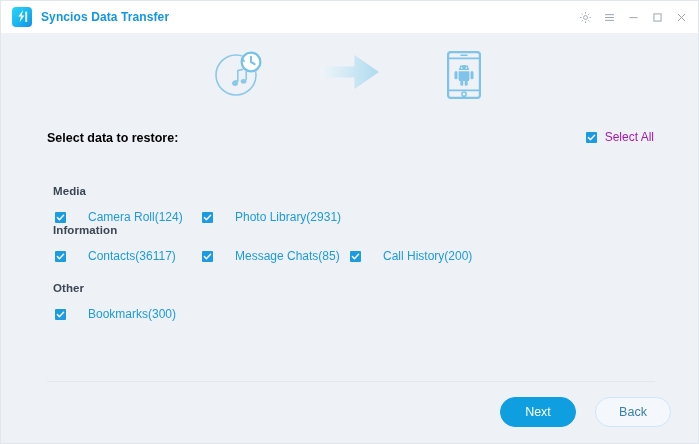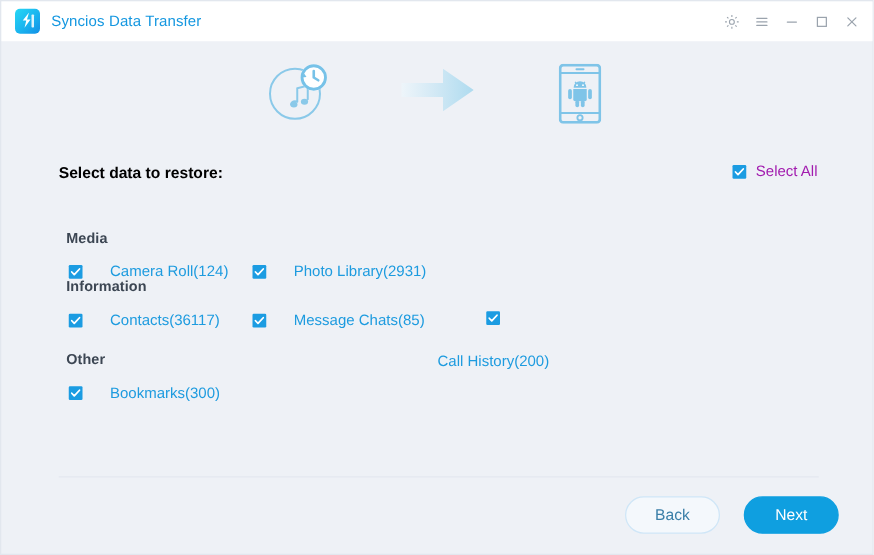--- a/index.html
+++ b/index.html
@@ -42,21 +42,21 @@
     flex: none;
   }
   #app-logo .bolt {
     position: absolute;
     left: 4px; top: 3px;
     width: 12px; height: 14px;
   }
   #app-title {
     margin-left: 9px;
     font-size: 12px;
-    font-weight: normal;
+    font-weight: bold;
     color: #1497e0;
     letter-spacing: .1px;
     white-space: nowrap;
   }
   #win-controls {
     margin-left: auto;
     display: flex;
     align-items: center;
     gap: 11px;
     margin-right: 12px;
@@ -151,21 +151,21 @@
     gap: 22px;
     cursor: pointer;
     white-space: nowrap;
   }
   .item .cb-label {
     font-size: 12px;
     color: #1d9bdf;
   }
   .col-0 { left: 2px; }
   .col-1 { left: 149px; }
-  .col-2 { left: 297px; flex-direction: column; }
+  .col-2 { left: 297px; }
 
   
   .cb {
     width: 11px;
     height: 11px;
     flex: none;
     border-radius: 1px;
     background: #1b9ce2;
     position: relative;
   }
@@ -384,18 +384,18 @@
               </svg>
           </span>
           <span class="cb-label">Bookmarks(300)</span>
         </div>
       </div>
     </div>
 
     <div id="divider"></div>
 
     <div id="footer">
+      <div class="btn" id="btn-next">Next</div>
       <div class="btn" id="btn-back">Back</div>
-      <div class="btn" id="btn-next">Next</div>
     </div>
 
   </div>
 </div>
 
 </body></html>

